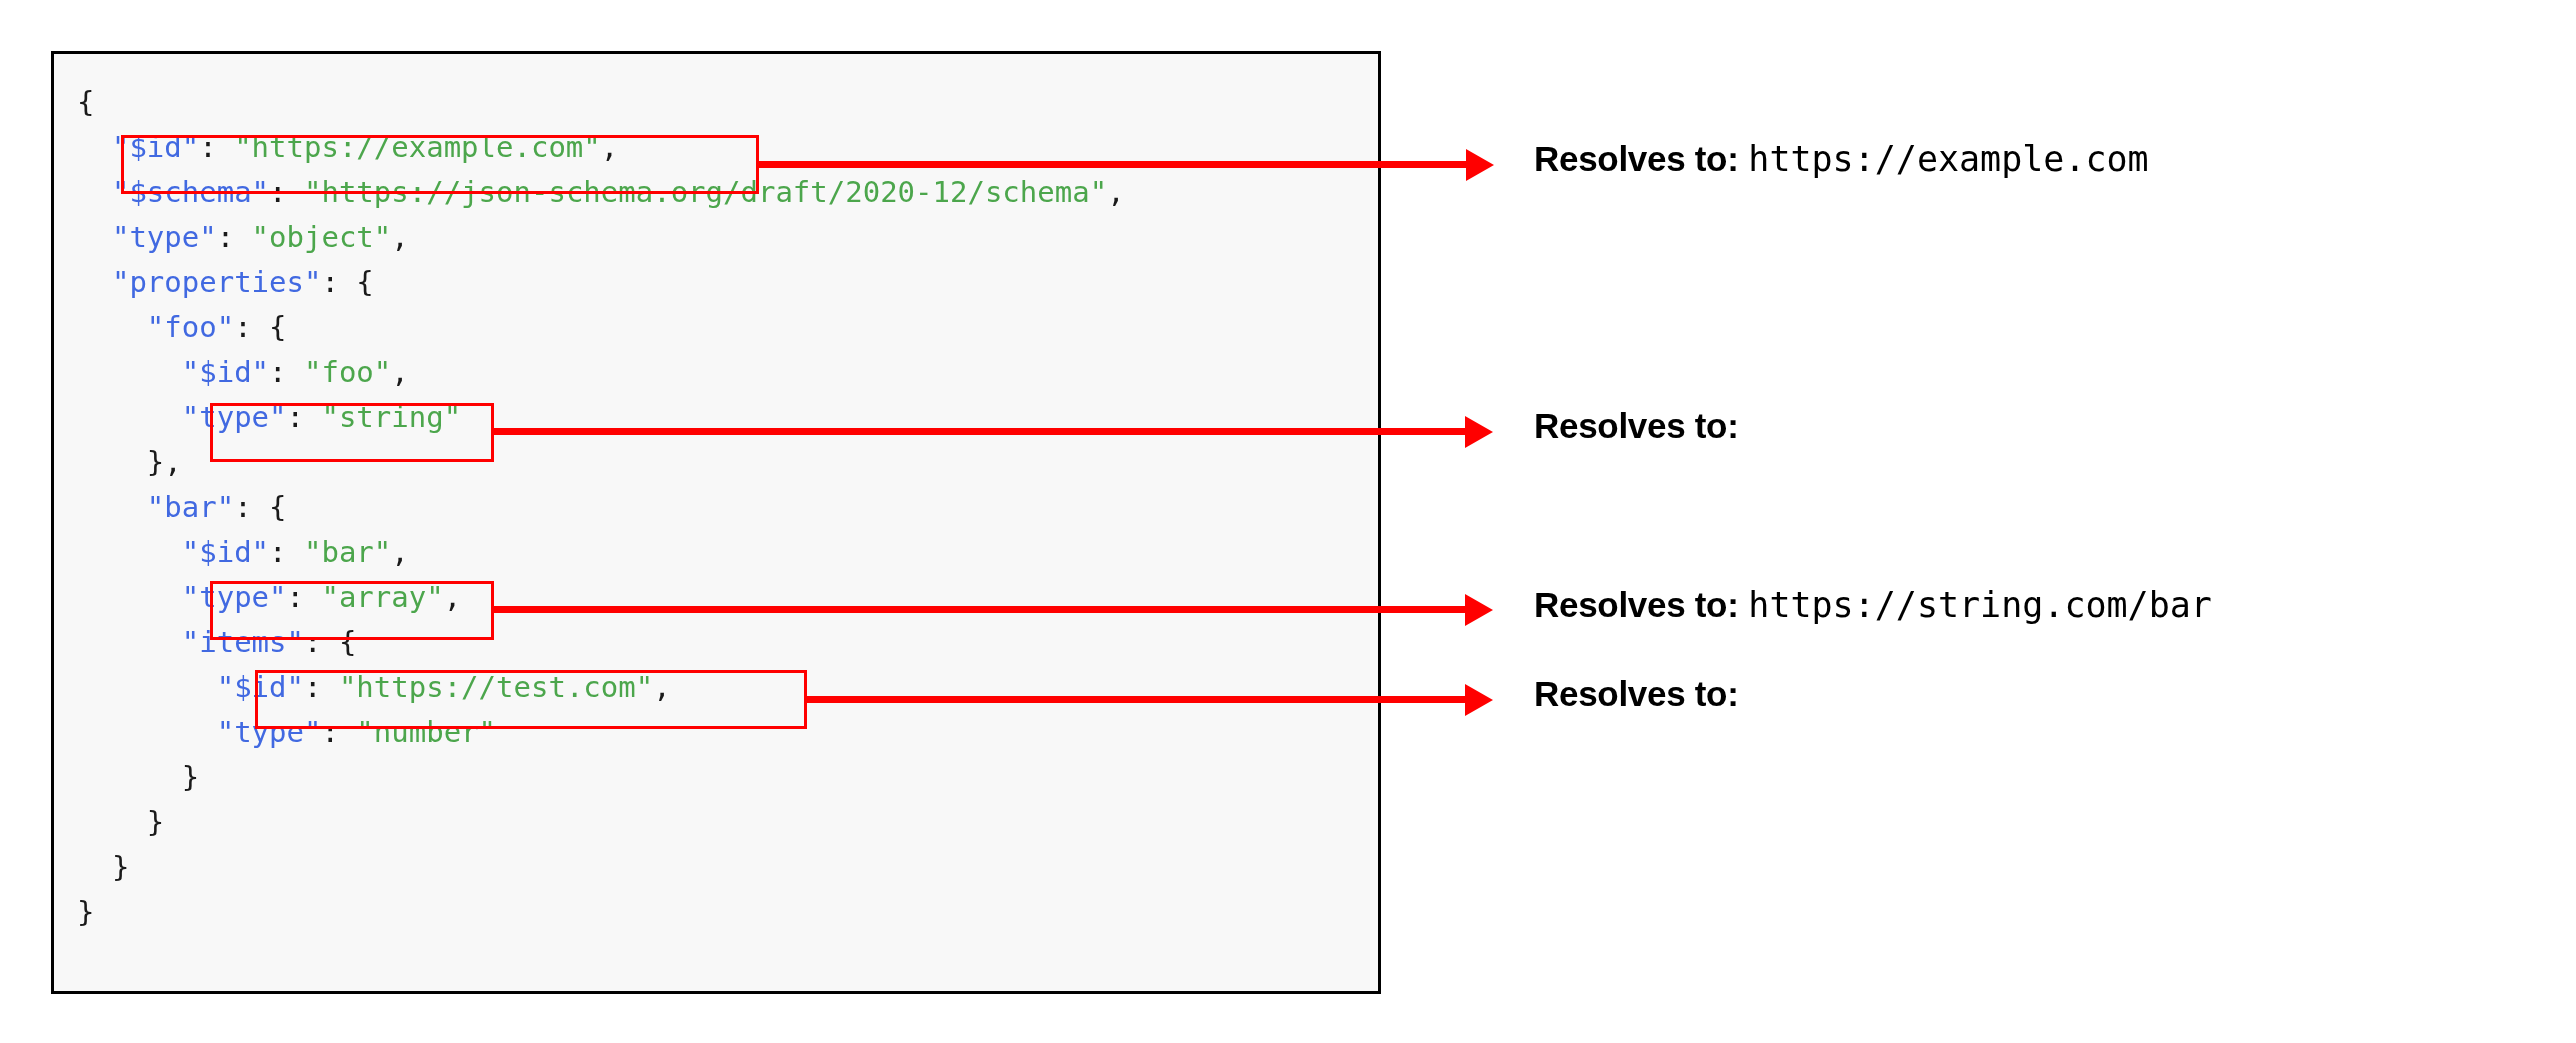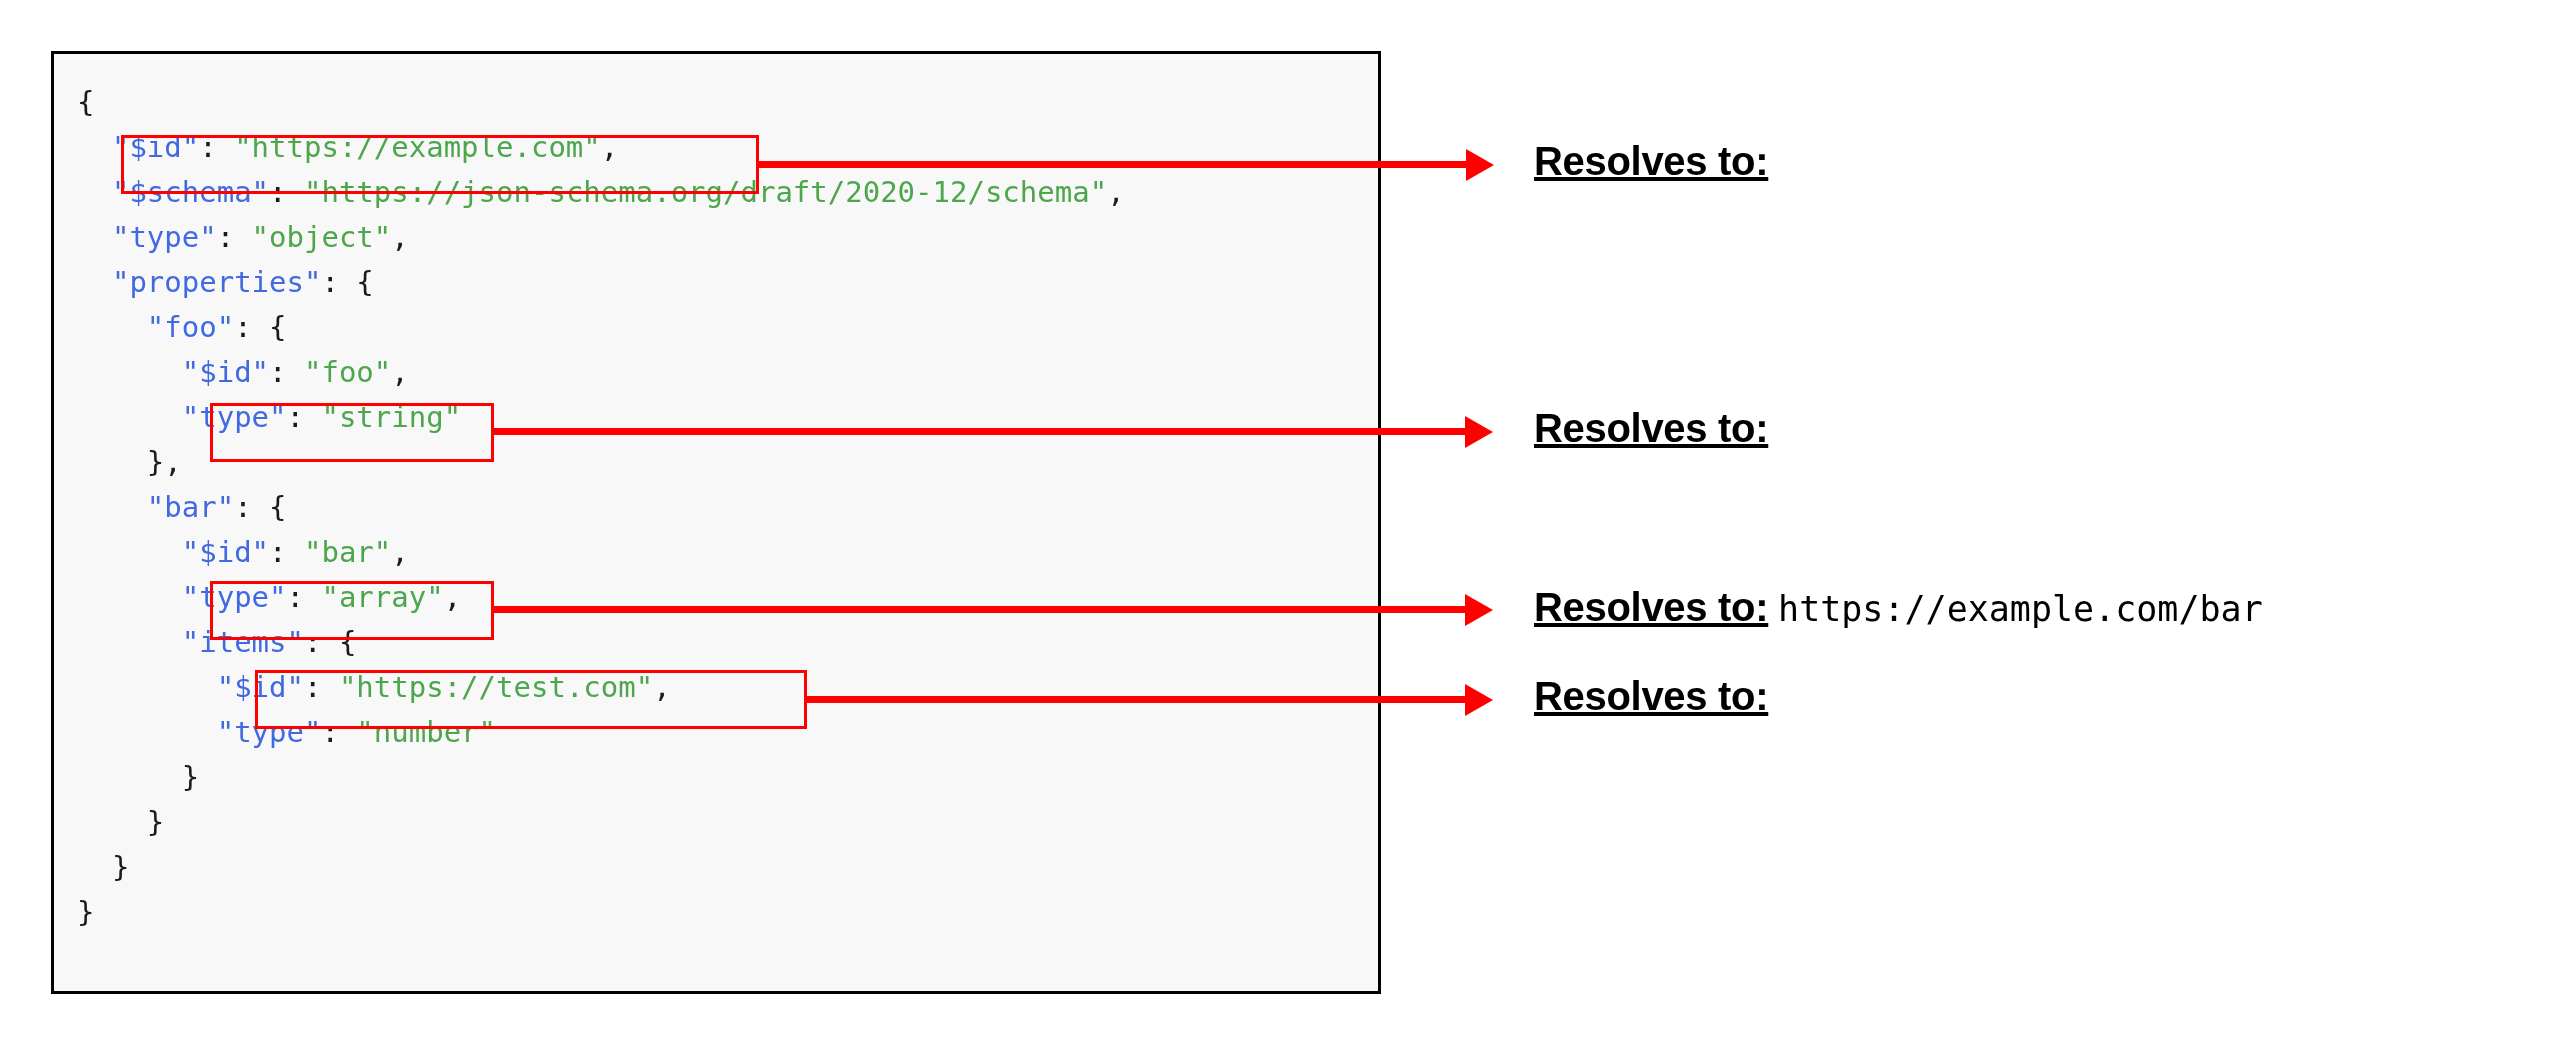--- a/index.html
+++ b/index.html
@@ -98,24 +98,23 @@
   .resolve {
     position: absolute;
     left: 1534px;
     white-space: nowrap;
     display: flex;
     align-items: baseline;
   }
   .resolve .label {
     font-family: "Liberation Sans", sans-serif;
     font-weight: bold;
-    font-size: 40px;
+    font-size: 35px;
     color: #000000;
     letter-spacing: -0.3px;
-    text-decoration: underline;
   }
   .resolve .url {
     font-family: "DejaVu Sans Mono", "Liberation Mono", monospace;
     font-size: 35px;
     color: #000000;
     margin-left: 9.8px;
   }
   #resolve-1 { top: 139px;  }
   #resolve-2 { top: 406px;  }
   #resolve-3 { top: 585px;  }
@@ -145,24 +144,25 @@
   <div class="shaft"></div>
   <div class="head"></div>
 </div>
 <div class="arrow" id="arrow-4">
   <div class="shaft"></div>
   <div class="head"></div>
 </div>
 
 <div class="resolve" id="resolve-1">
   <span class="label">Resolves to:</span>
+  <span class="url">https://example.com</span>
 </div>
 <div class="resolve" id="resolve-2">
   <span class="label">Resolves to:</span>
 </div>
 <div class="resolve" id="resolve-3">
   <span class="label">Resolves to:</span>
-  <span class="url">https://example.com/bar</span>
+  <span class="url">https://string.com/bar</span>
 </div>
 <div class="resolve" id="resolve-4">
   <span class="label">Resolves to:</span>
 </div>
 
 
 </body></html>

